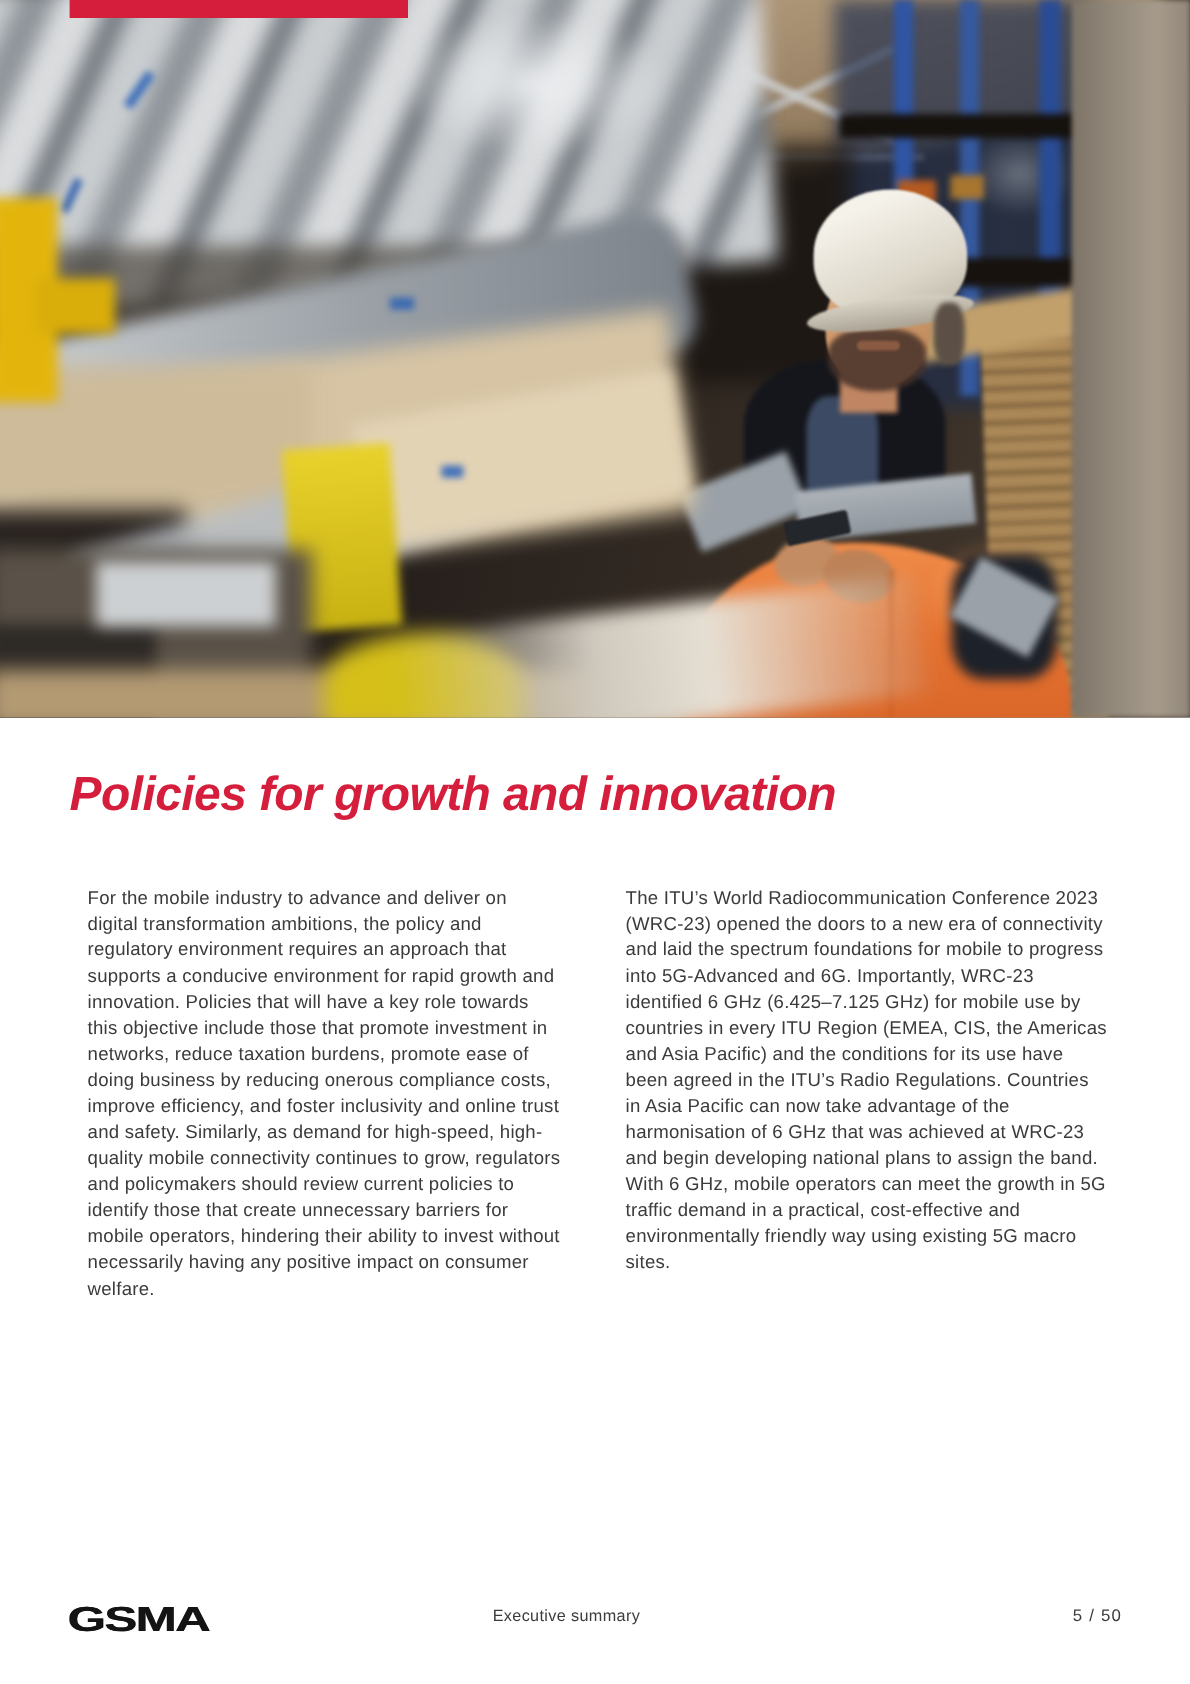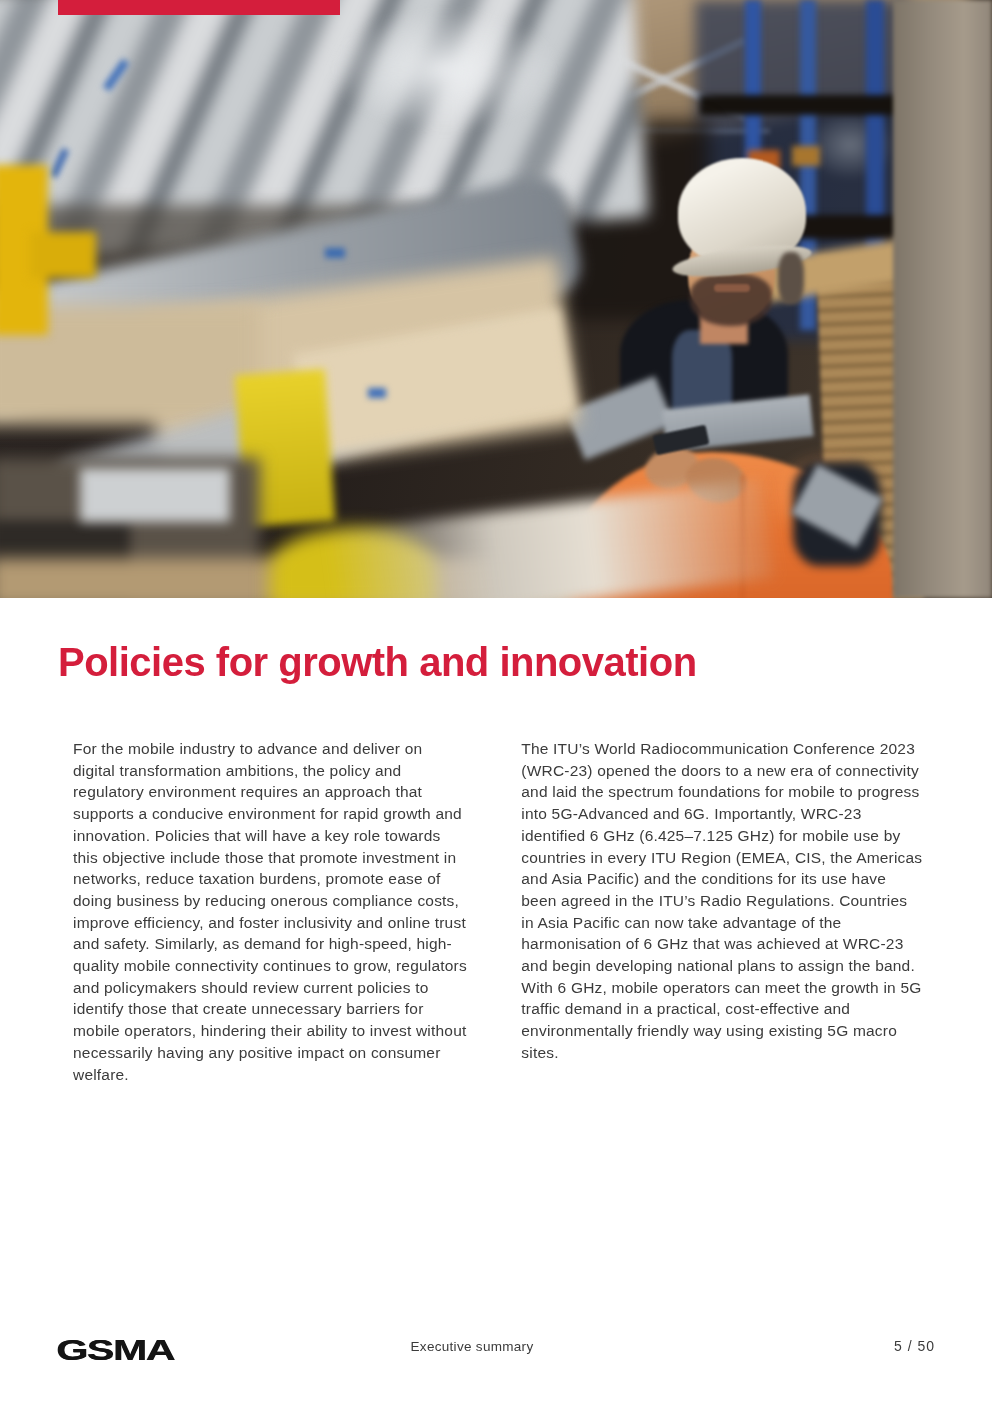--- a/index.html
+++ b/index.html
@@ -151,21 +151,21 @@
   .bottom-tan { left: -10px; top: 558px; width: 580px; height: 50px; background: #b39a73; filter: blur(8px); }
   .corner-dark { left: -10px; top: -10px; width: 110px; height: 160px; background: #2c2927; filter: blur(6px); }
 
   
   .red-bar { position: absolute; left: 58px; top: 0; width: 282px; height: 15px; background: #d41e3c; }
 
   
   .title {
     position: absolute; left: 58px; top: 640px; width: 880px;
     margin: 0; font-size: 40px; line-height: 1.1; font-weight: 700;
-    letter-spacing: -0.5px; color: #d41e3c;
+    letter-spacing: -0.5px; color: #d41e3c; font-style: italic;
   }
 
   
   .columns { position: absolute; left: 57px; top: 722px; width: 882px; display: flex; gap: 22px; }
   .col { margin: 16px; color: #3b3b3b; font-size: 15.5px; line-height: 21.7px; letter-spacing: 0.2px; }
   .col-left { width: 426px; }
   .col-right { width: 434px; }
 
   
   .logo {

